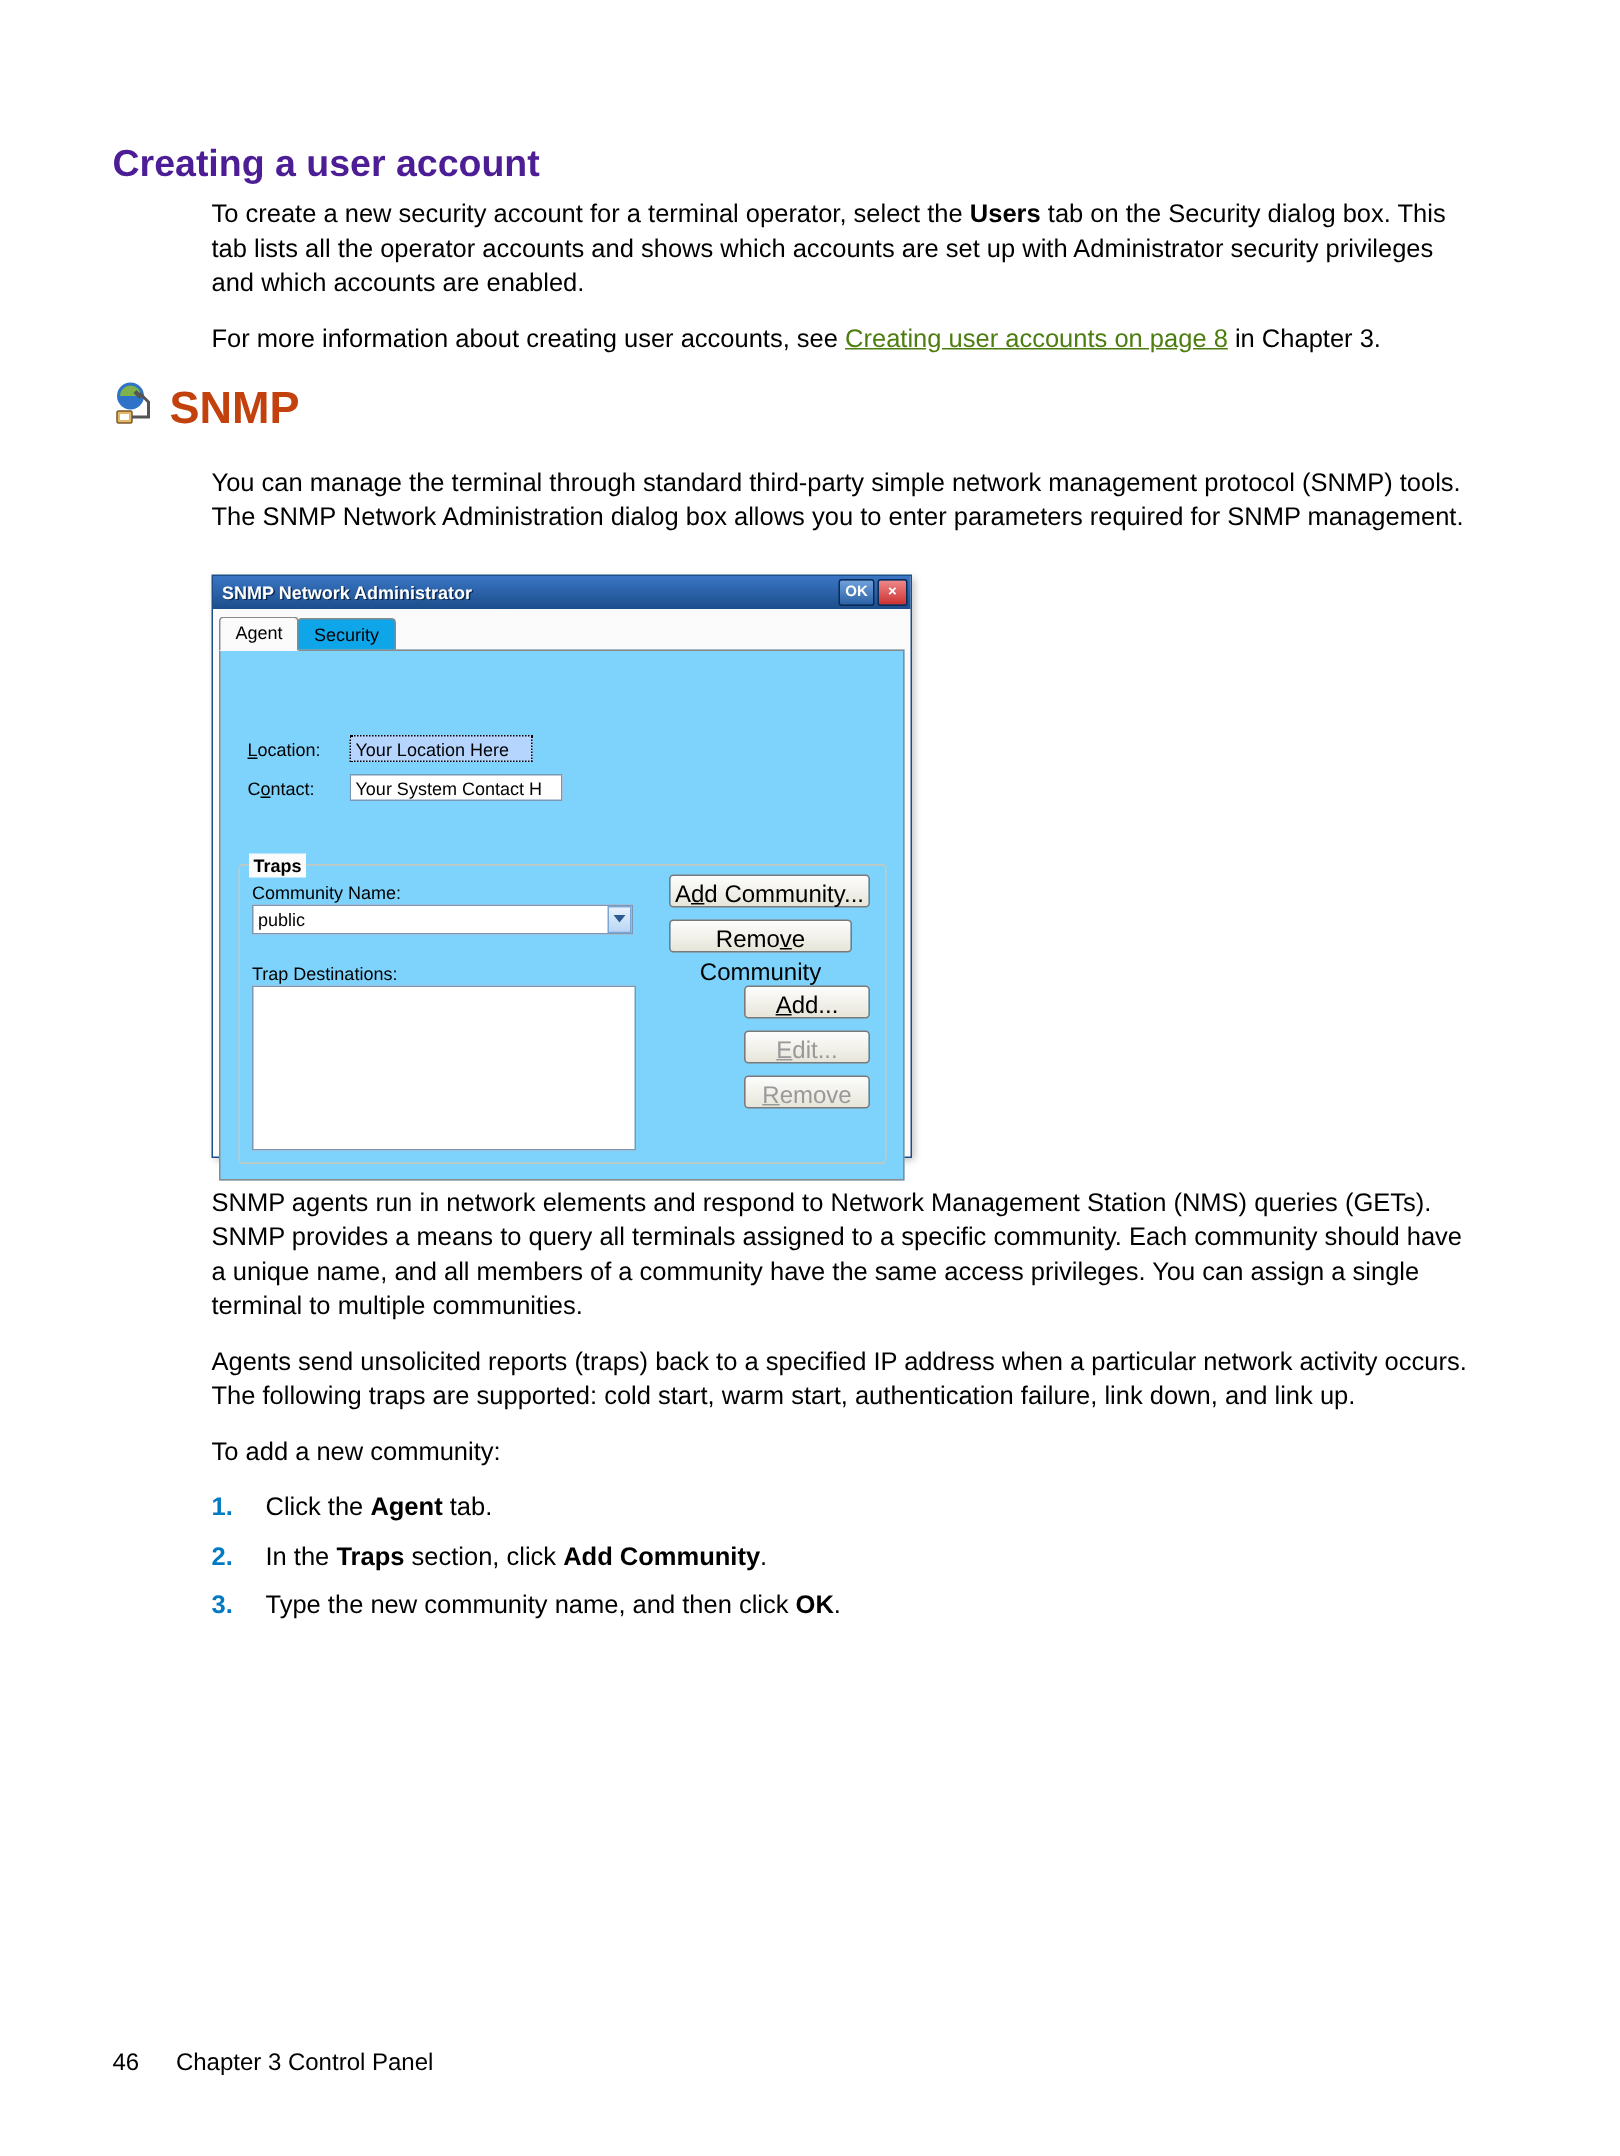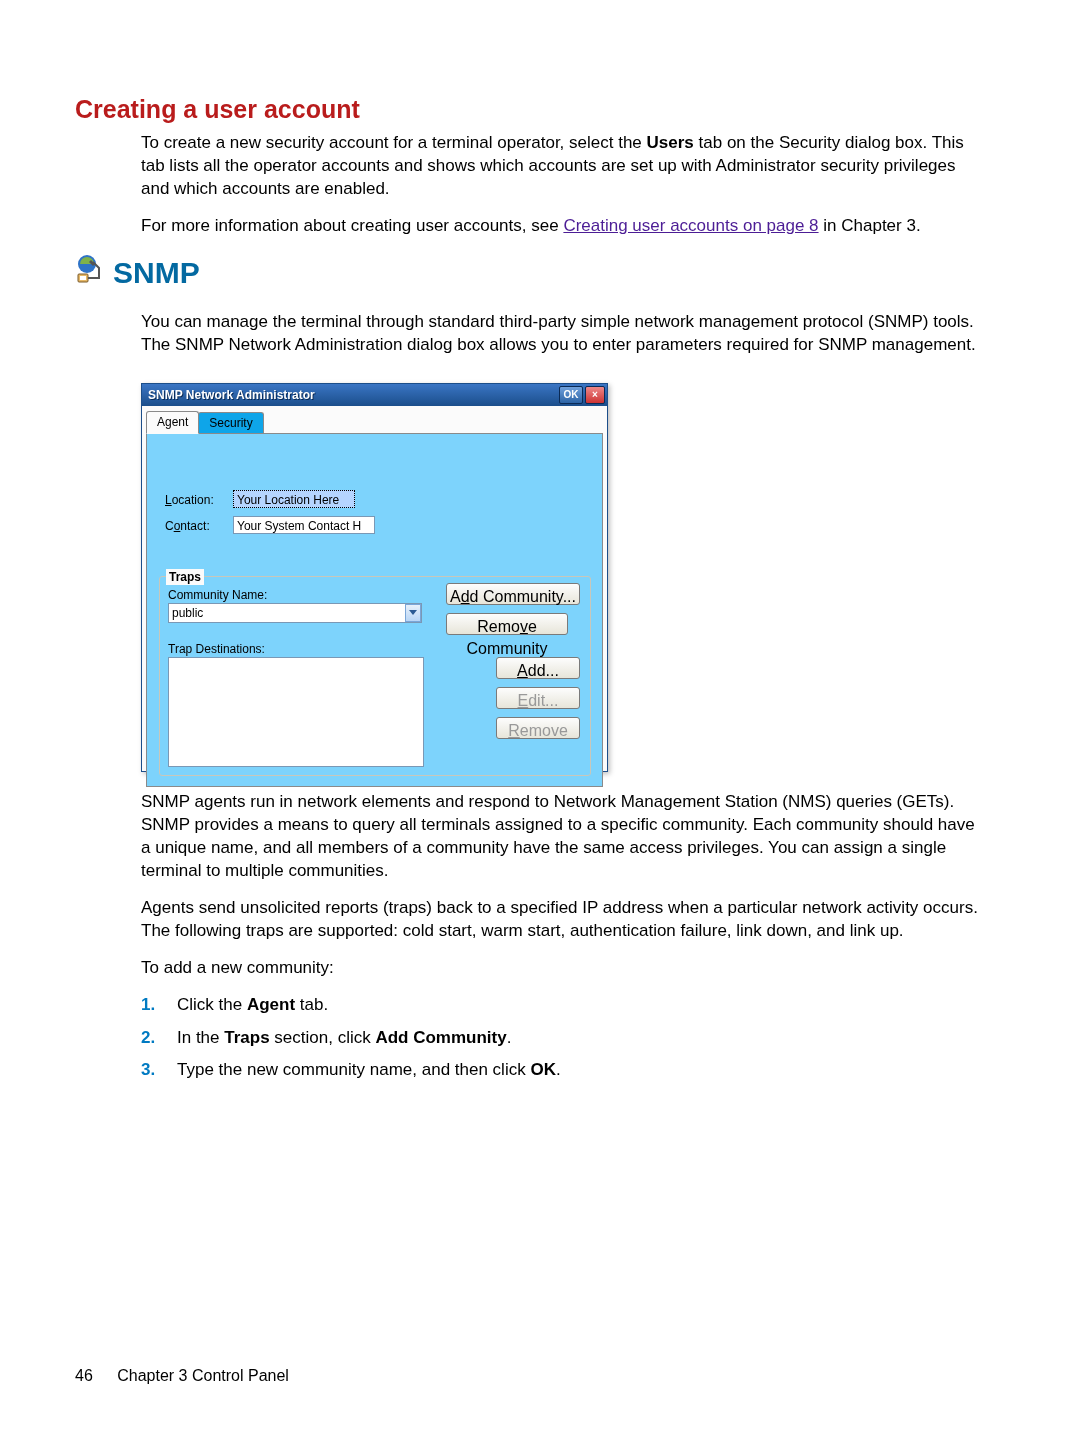--- a/index.html
+++ b/index.html
@@ -27,44 +27,44 @@
     left: 141px;
     top: 132px;
     width: 840px;
   }
   .h2 {
     position: absolute;
     left: 75px;
     top: 93px;
     font-size: 25px;
     font-weight: bold;
-    color: #b91c1c;
+    color: #4c1d95;
   }
   .para { margin: 0 0 14px 0; }
-  .link { color: #4c1d95; text-decoration: underline; }
+  .link { color: #4d7c0f; text-decoration: underline; }
   .bold { font-weight: bold; }
 
   
   .snmp-row {
     position: absolute;
     left: 75px;
     top: 252px;
     display: flex;
     align-items: flex-end;
   }
   .snmp-icon {
     width: 36px; height: 36px;
     margin-right: 2px;
     position: relative;
   }
   .snmp-icon svg { display:block; }
   .h1 {
     font-size: 30px;
     font-weight: bold;
-    color: #0369a1;
+    color: #c2410c;
     line-height: 1;
   }
   .after-snmp {
     position: absolute;
     left: 141px;
     top: 311px;
     width: 840px;
   }
 
   

